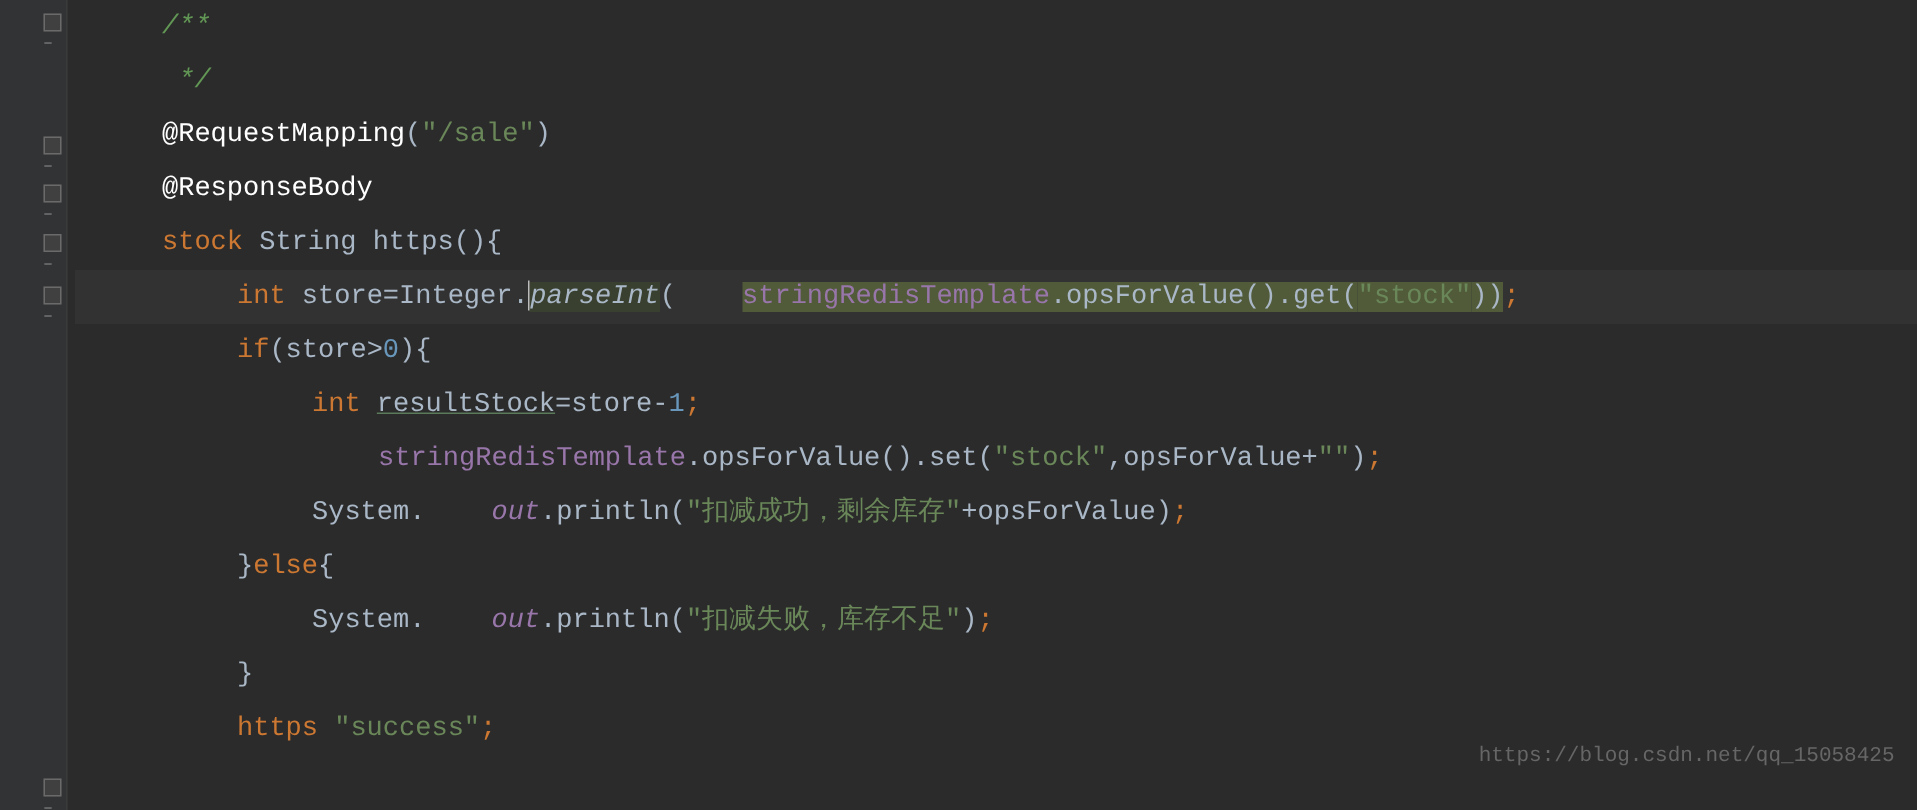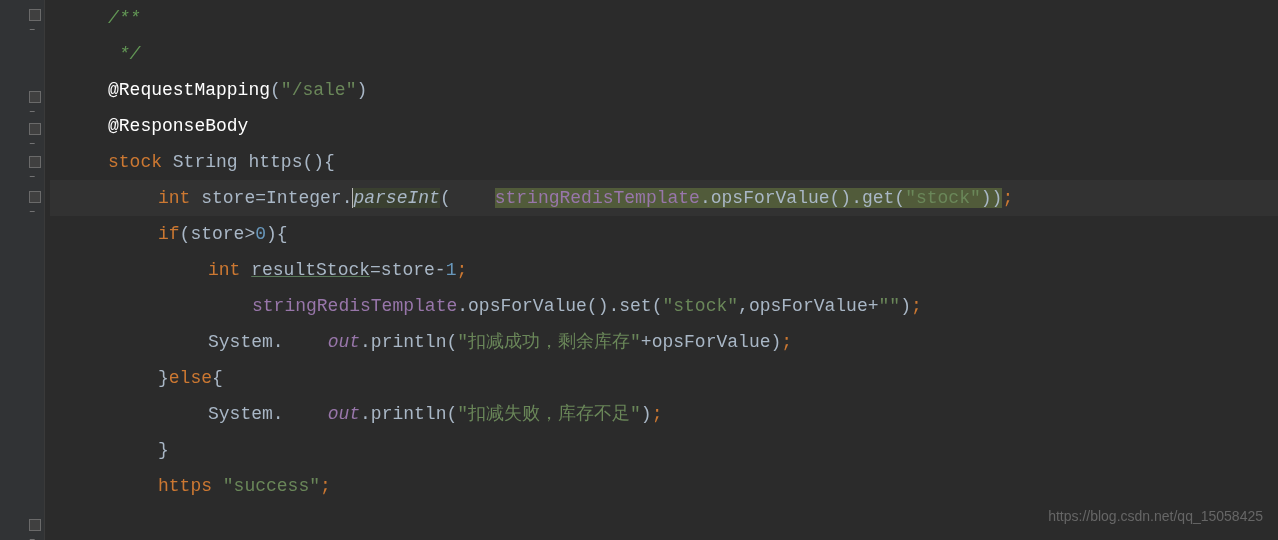--- a/index.html
+++ b/index.html
@@ -103,25 +103,25 @@
     .cursor {
       display: inline-block;
       width: 1px;
       height: 20px;
       background-color: #bbbbbb;
       vertical-align: middle;
       position: relative;
     }
     .watermark {
       position: absolute;
-      bottom: 10px;
+      bottom: 22px;
       right: 15px;
       color: #666666;
       font-size: 14px;
-      font-family: Liberation Sans, sans-serif;
+      font-family: Liberation Mono, monospace;
     }
     .semicolon {
       color: #cc7832;
     }
     .indent1 { padding-left: 58px; }
     .indent2 { padding-left: 108px; }
     .indent3 { padding-left: 158px; }
   </style>
 </head>
 <body>

